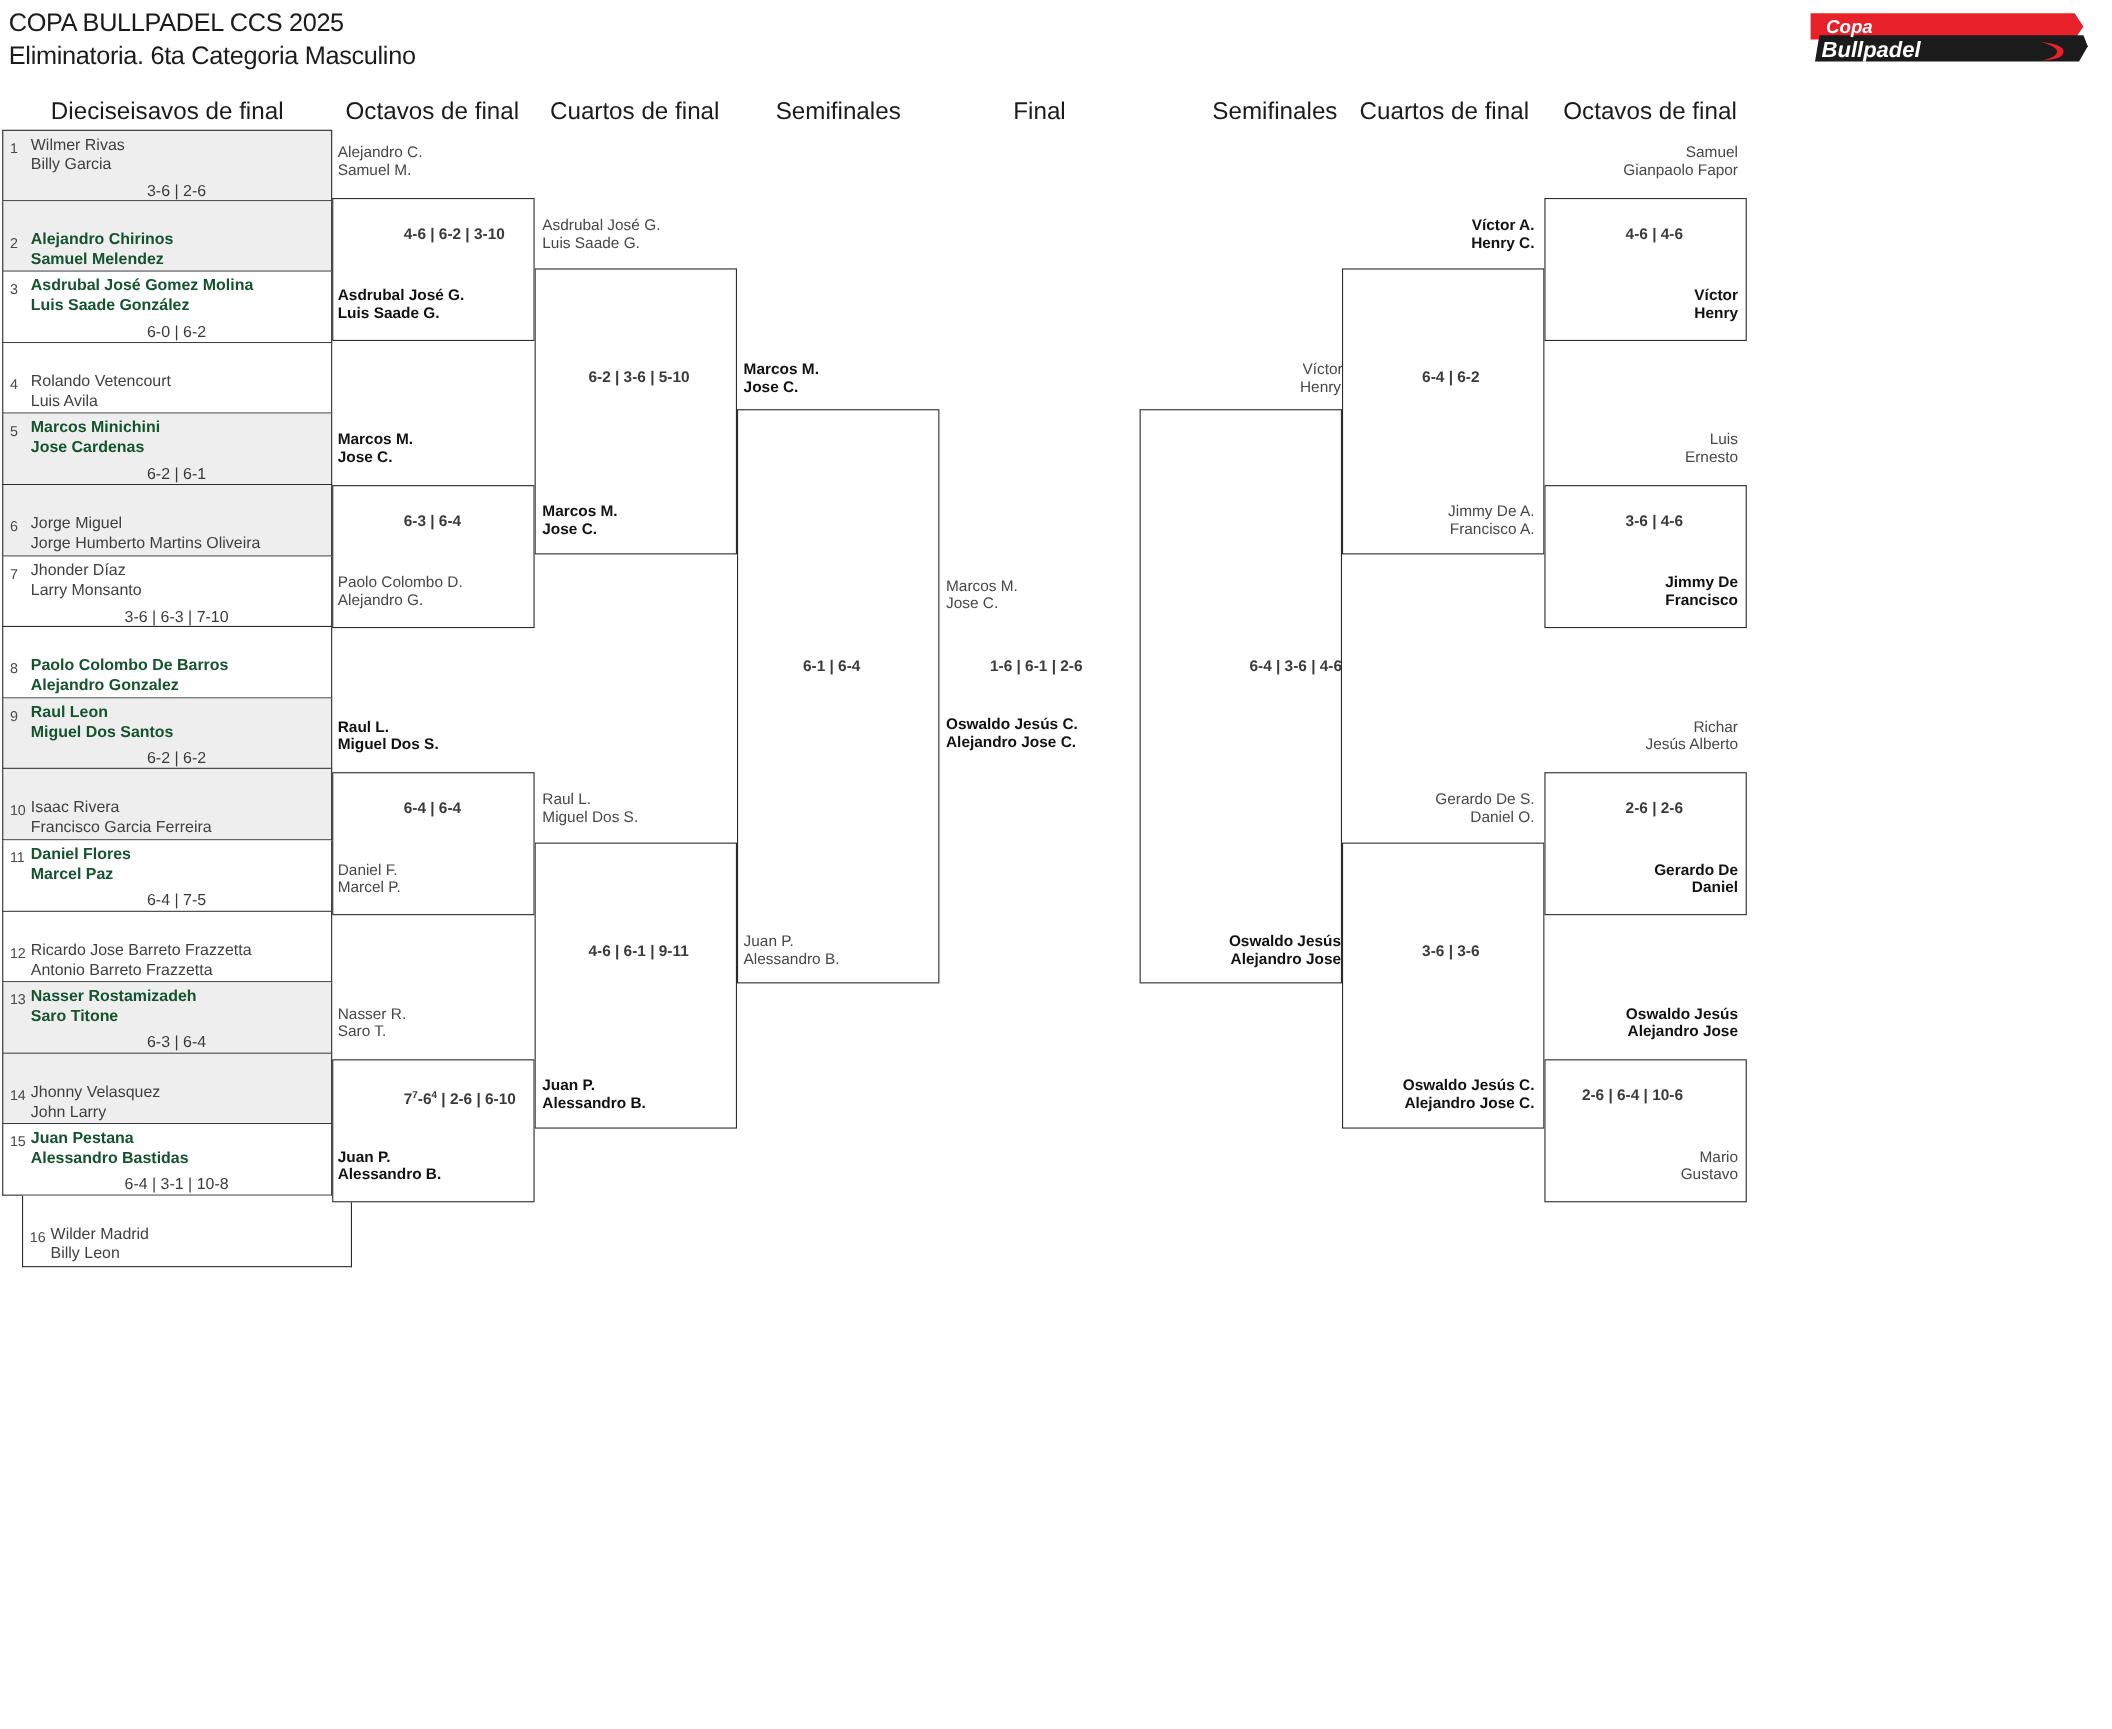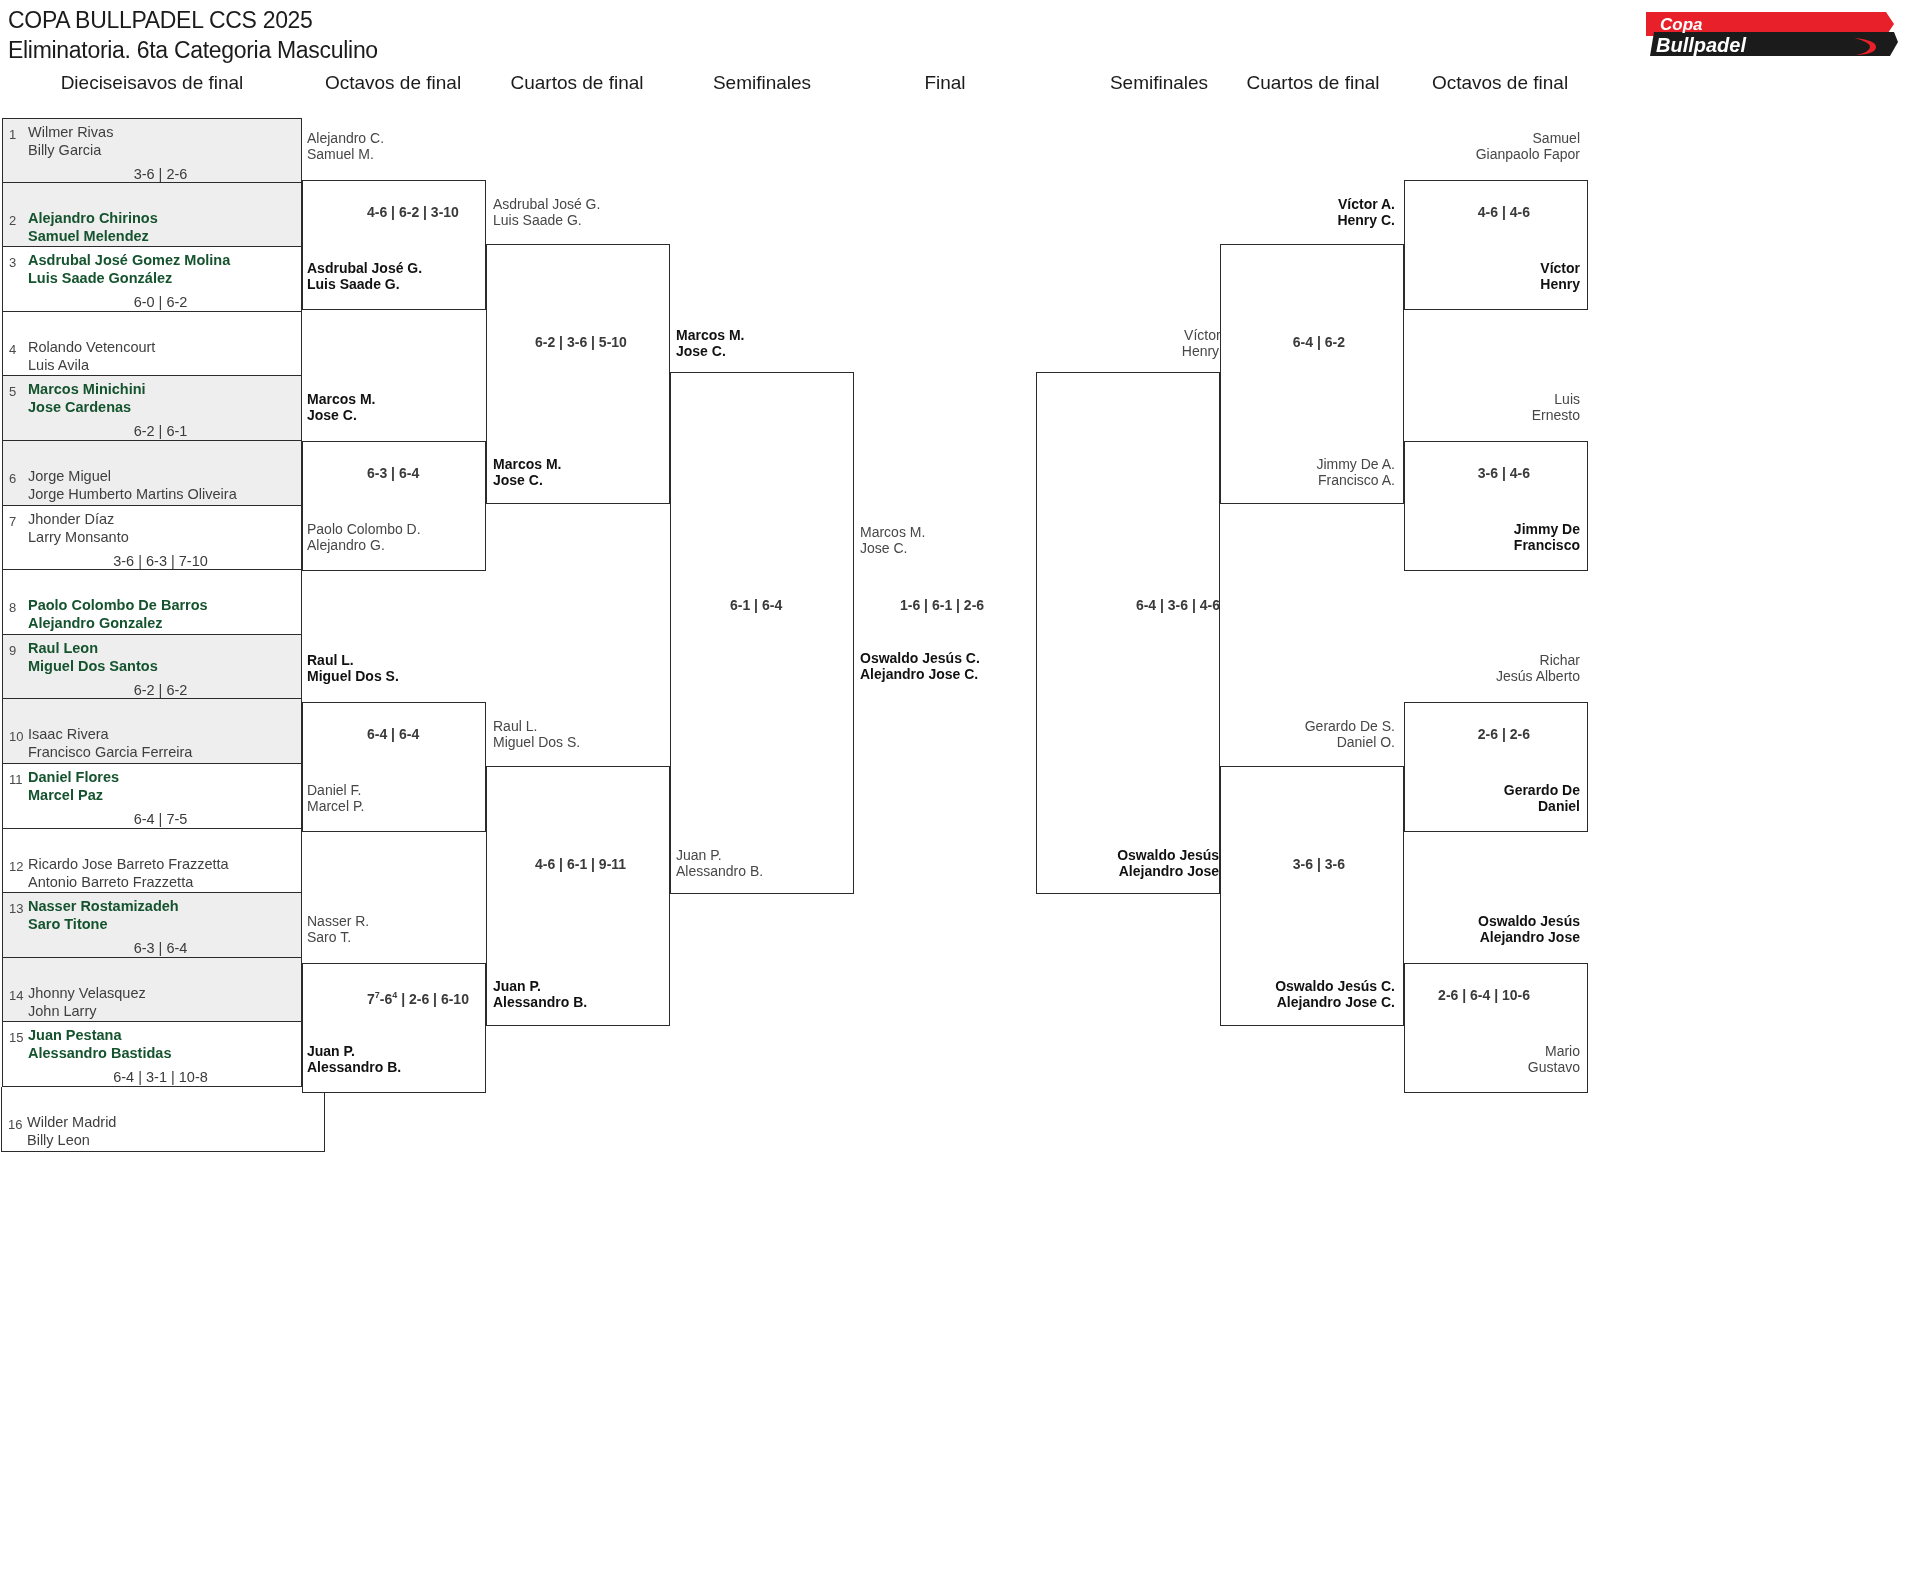--- a/index.html
+++ b/index.html
@@ -15,22 +15,22 @@
   
   .title-block { position: absolute; left: 8px; top: 5px; }
   .title-l1 { font-size: 23px; font-weight: 400; letter-spacing: -0.3px; color: #1b1b1b; line-height: 30px; white-space: nowrap; }
   .title-l2 { font-size: 23px; font-weight: 400; letter-spacing: -0.3px; color: #1b1b1b; line-height: 30px; white-space: nowrap; }
 
   .logo { position: absolute; right: 20px; top: 8px; width: 260px; height: 52px; }
   .logo svg { display: block; }
 
   
   .round-head {
-    position: absolute; top: 72px;
-    font-size: 19px; font-weight: 400; color: #1b1b1b;
+    position: absolute; top: 88px;
+    font-size: 22px; font-weight: 400; color: #1b1b1b;
     text-align: center; white-space: nowrap;
   }
 
   
   .cellbox {
     position: absolute;
     border: 1px solid #2b2b2b;
     background: #ffffff;
   }
 
@@ -205,21 +205,21 @@
         </div>
       </div>
       <div class="seed" style="left: 2px; top: 1022.4px; width: 300px; height: 64.6px;">
         <div class="num" style="top: 8px;">15</div>
         <div class="pair win" style="top: 4px;">
           <div>Juan Pestana</div>
           <div>Alessandro Bastidas</div>
         </div>
         <div class="score" style="top: 47px;">6-4 | 3-1 | 10-8</div>
       </div>
-      <div class="seed" style="left: 1px; top: 1087px; width: 324px; height: 64.6px;">
+      <div class="seed" style="left: 20px; top: 1087px; width: 300px; height: 64.6px;">
         <div class="num" style="top: 30px;">16</div>
         <div class="pair" style="top: 26px;">
           <div>Wilder Madrid</div>
           <div>Billy Leon</div>
         </div>
       </div>
     </div>
 
   <div id="loct-host">
       <div class="cellbox" style="left: 302px; top: 180px; width: 184px; height: 130px;"></div>

